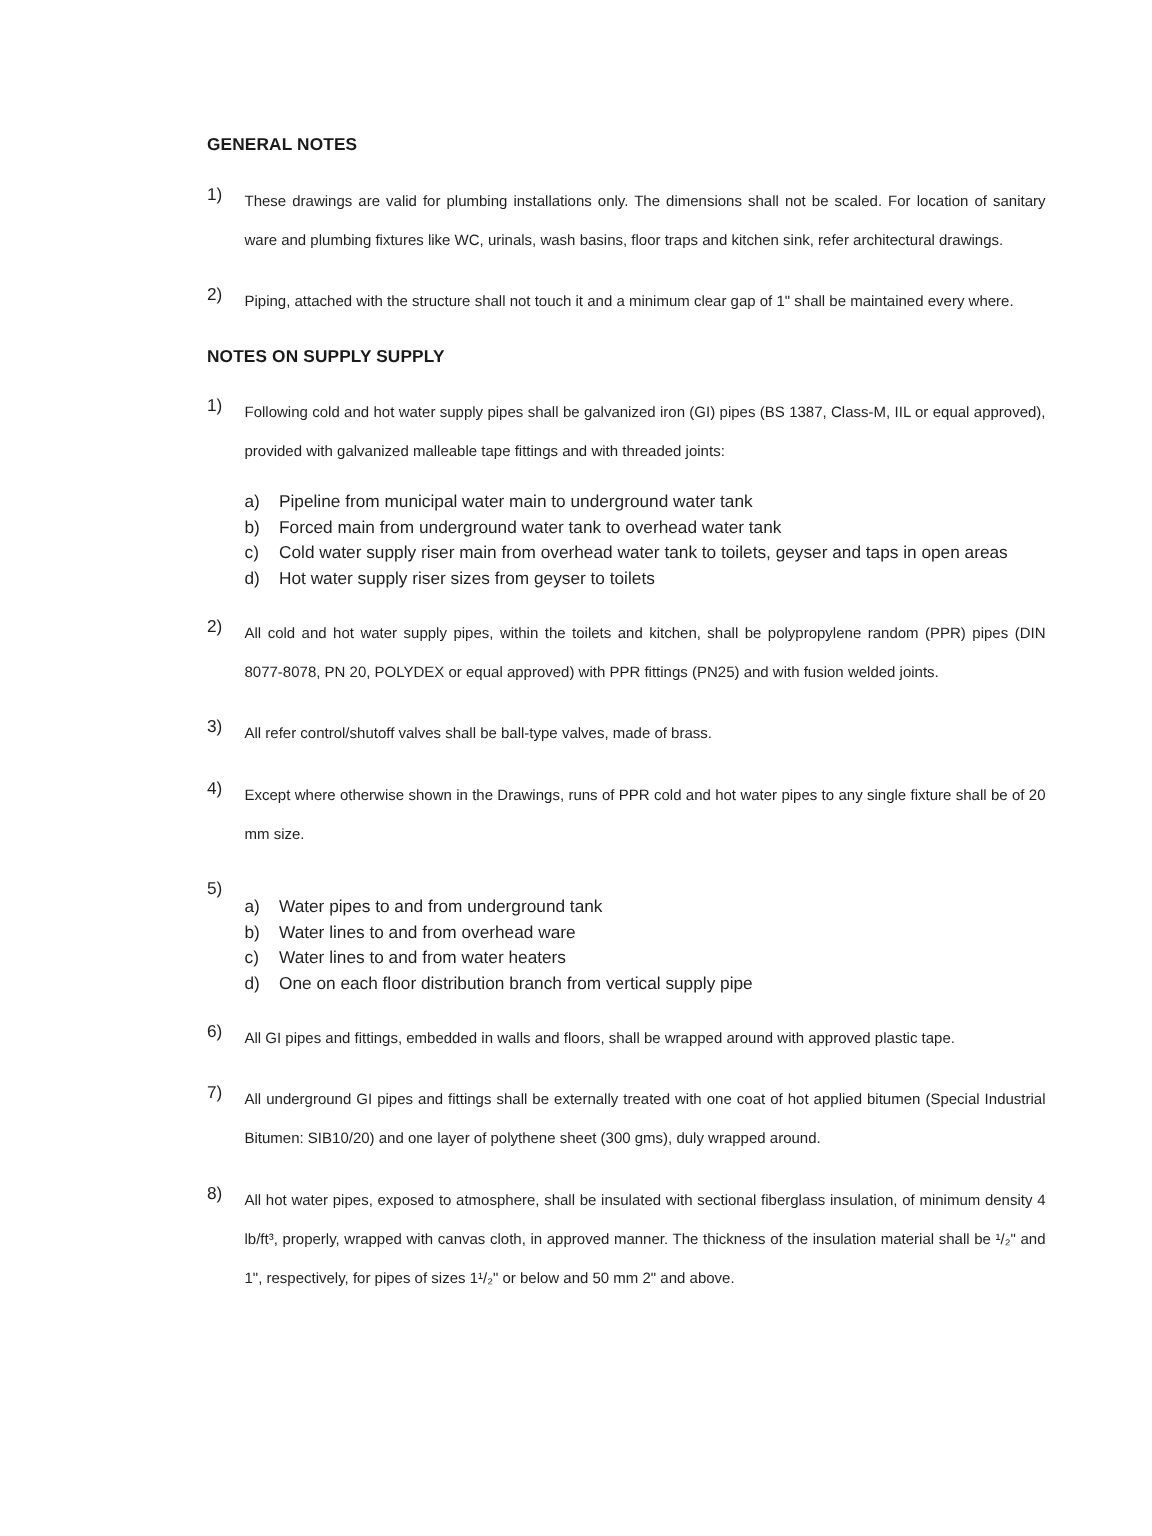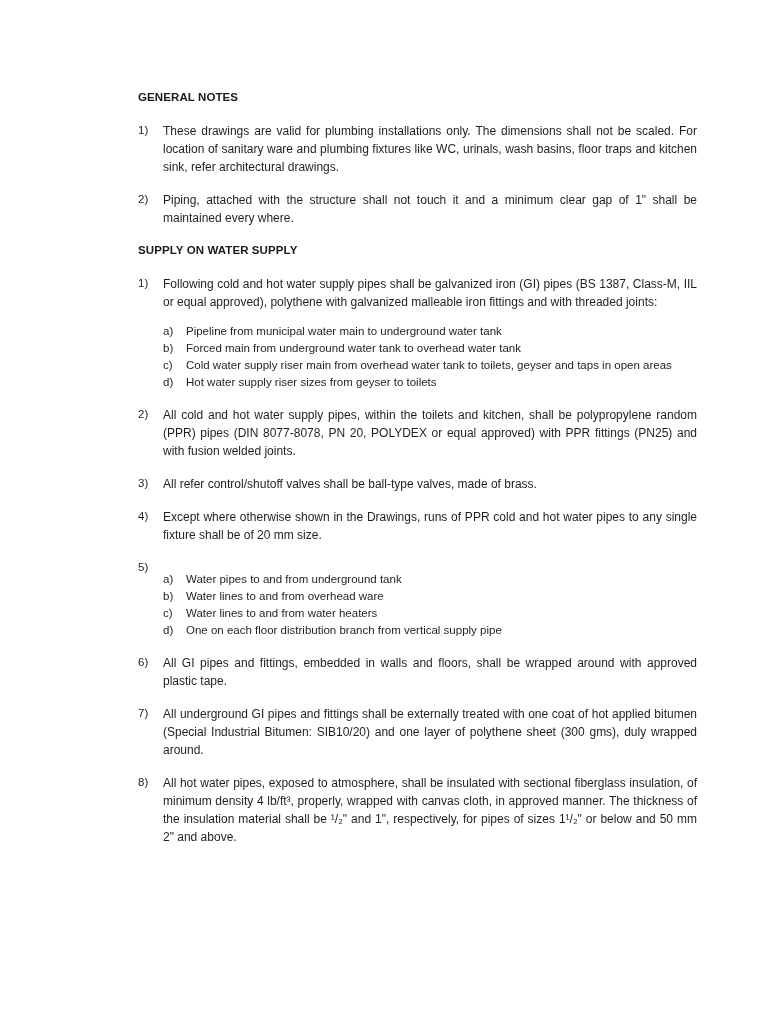--- a/index.html
+++ b/index.html
@@ -42,22 +42,22 @@
   .num {
     flex: 0 0 25px;
     width: 25px;
     font-size: 11.5px;
     line-height: 17px;
   }
   .body { flex: 1; min-width: 0; }
   .txt {
     display: block;
     text-align: justify;
-    font-size: 12px;
-    line-height: 18px;
+    font-size: 10px;
+    line-height: 26px;
   }
   .subs { margin-top: 12px; }
   .sub {
     display: flex;
     font-size: 11.5px;
     line-height: 17px;
   }
   .letter {
     flex: 0 0 23px;
     width: 23px;
@@ -86,26 +86,26 @@
 
       <div class="li">
         <span class="num">2)</span>
         <div class="body">
           <span class="txt">Piping, attached with the structure shall not touch it and a minimum clear gap of 1" shall be maintained every where.</span>
         </div>
       </div>
     </div>
 
     <div class="section">
-      <h2 class="sec-heading">SUPPLY ON WATER SUPPLY</h2>
+      <h2 class="sec-heading">NOTES ON SUPPLY SUPPLY</h2>
 
       <div class="li">
         <span class="num">1)</span>
         <div class="body">
-          <span class="txt">Following cold and hot water supply pipes shall be galvanized iron (GI) pipes (BS 1387, Class-M, IIL or equal approved), polythene with galvanized malleable iron fittings and with threaded joints:</span>
+          <span class="txt">Following cold and hot water supply pipes shall be galvanized iron (GI) pipes (BS 1387, Class-M, IIL or equal approved), provided with galvanized malleable tape fittings and with threaded joints:</span>
           <div class="subs">
             <div class="sub">
               <span class="letter">a)</span>
               <span class="stxt">Pipeline from municipal water main to underground water tank</span>
             </div>
             <div class="sub">
               <span class="letter">b)</span>
               <span class="stxt">Forced main from underground water tank to overhead water tank</span>
             </div>
             <div class="sub">

